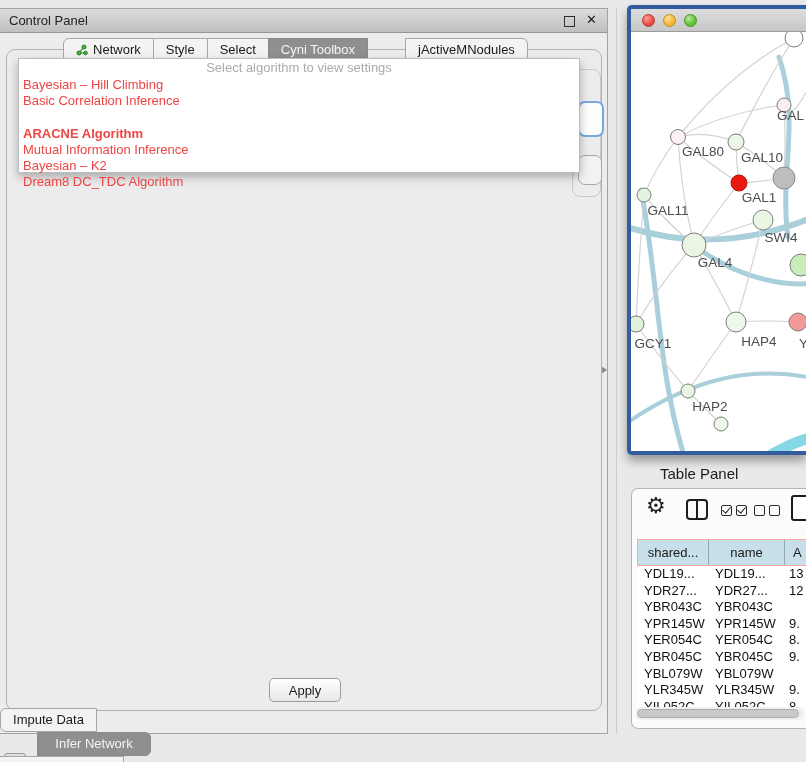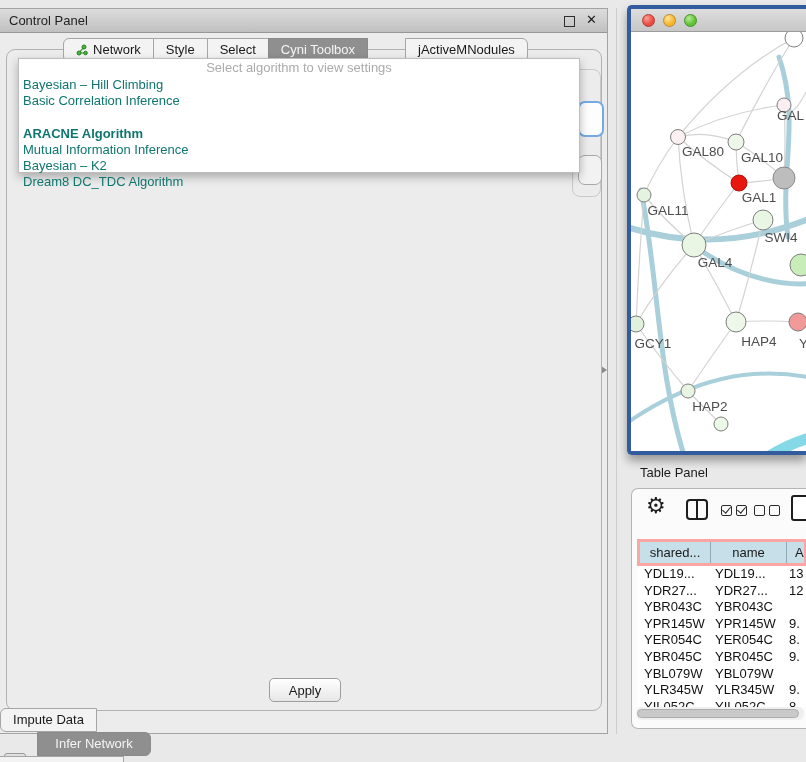--- a/index.html
+++ b/index.html
@@ -30,21 +30,21 @@
 
   
   .frag-group{left:572px;top:60px;width:27px;height:126px;border:1px solid #c9c9c9;border-radius:8px;z-index:5;}
   .frag-combo-blue{left:578px;top:92px;width:22px;height:32px;border:2px solid #74aae4;border-radius:7px;background:#fdfdfd;z-index:6;}
   .frag-combo{left:578px;top:146px;width:22px;height:28px;border:1px solid #a8a8a8;border-radius:7px;background:#f2f2f2;z-index:6;}
 
   
   #algo-dropdown{left:18px;top:49px;width:562px;height:115px;background:#ffffff;border:1px solid #bdbdbd;
     box-shadow:0 4px 9px rgba(0,0,0,0.28);z-index:60;box-sizing:border-box;}
   #algo-placeholder{height:18px;line-height:18px;text-align:center;color:#ababab;}
-  .algo-item{height:16.1px;line-height:16.1px;padding-left:4px;color:#0f766e;}
+  .algo-item{height:16.1px;line-height:16.1px;padding-left:4px;color:#ef4444;}
   .algo-item.bold{font-weight:bold;margin-top:17px;}
 
   
   .group{border:1px solid #bfbfbf;border-radius:4px;box-sizing:border-box;}
   .legend{position:absolute;top:-9px;left:8px;background:#ececec;padding:0 3px;font-size:13px;white-space:nowrap;}
   .legend.blue{color:#2424d8;}
   .legend.green{color:#2ed32e;}
   .legend-row{display:flex;align-items:center;gap:7px;}
 
   .lbl{position:absolute;font-weight:bold;font-size:13px;color:#1a1a1a;white-space:nowrap;}
@@ -93,36 +93,36 @@
     border-radius:5px 0 0 5px;background:#fff;box-sizing:border-box;box-shadow:0 6px 10px rgba(0,0,0,0.35);overflow:hidden;}
   #nw-titlebar{height:23px;background:linear-gradient(#dddddd,#c7c7c7);border-bottom:1px solid #9c9c9c;
     display:flex;align-items:center;gap:8px;padding-left:11px;box-sizing:border-box;}
   .light{width:13px;height:13px;border-radius:50%;box-sizing:border-box;}
   .light.red{background:radial-gradient(circle at 35% 30%,#ff9d96,#ea4a40 60%);border:1px solid #b03a30;}
   .light.yellow{background:radial-gradient(circle at 35% 30%,#ffe49a,#f5b42d 60%);border:1px solid #c08c1e;}
   .light.green{background:radial-gradient(circle at 35% 30%,#b9eb96,#5fc236 60%);border:1px solid #3f9623;}
   #nw-canvas{position:relative;width:175px;height:422px;background:#fff;}
 
   
-  #table-title{left:640px;top:465px;font-size:13px;color:#1b1b1b;}
+  #table-title{left:660px;top:465px;font-size:15px;color:#1b1b1b;}
   #table-panel{left:631px;top:488px;width:176px;height:241px;background:#fbfbfb;border:1px solid #b5b5b5;border-right:none;
     border-radius:7px 0 0 7px;box-sizing:border-box;overflow:hidden;}
   .tb-icon{position:absolute;color:#1d1d1d;}
   #icon-gear{left:14px;top:4px;font-size:22px;}
   #icon-columns{left:54px;top:10px;width:22px;height:21px;border:2px solid #1d1d1d;border-radius:4px;box-sizing:border-box;}
   #icon-columns div{position:absolute;left:8px;top:0;width:2px;height:17px;background:#1d1d1d;}
   .cb{position:relative;width:11px;height:11px;border:1.5px solid #2a2a2a;border-radius:2px;display:inline-block;box-sizing:border-box;}
   .cb.checked::after{content:"";position:absolute;left:1.5px;top:-1px;width:4px;height:7px;
     border-right:1.8px solid #222;border-bottom:1.8px solid #222;transform:rotate(40deg);}
   #icon-checks{left:89px;top:16px;display:flex;gap:4px;}
   #icon-unchecks{left:122px;top:16px;display:flex;gap:4px;}
   #icon-file{left:159px;top:6px;width:24px;height:26px;border:2px solid #1d1d1d;border-radius:3px;background:#fff;box-sizing:border-box;}
 
   #grid{position:absolute;left:5px;top:50px;right:0;}
-  #grid-head{display:flex;height:27px;border:3px solid #fca5a5;box-sizing:border-box;}
+  #grid-head{display:flex;height:27px;border:1px solid #fca5a5;box-sizing:border-box;}
   .hcell{background:#c6dfe9;border-right:1px solid #8ea8b4;display:flex;align-items:center;justify-content:center;font-size:13px;box-sizing:border-box;}
   .hc1{width:71px;} .hc2{width:76px;} .hc3{flex:1;border-right:none;justify-content:flex-start;padding-left:8px;}
   #grid-body{overflow:hidden;height:141px;background:#fff;}
   .trow{display:flex;height:16.6px;line-height:16.5px;font-size:13px;color:#111;}
   .tc1{width:71px;padding-left:7px;box-sizing:border-box;white-space:nowrap;}
   .tc2{width:76px;padding-left:7px;box-sizing:border-box;white-space:nowrap;}
   .tc3{flex:1;padding-left:5px;white-space:nowrap;}
   #tbl-hscroll{position:absolute;left:4px;top:218px;width:168px;height:13px;background:#efefef;border-radius:6px;}
   #tbl-hthumb{position:absolute;left:1px;top:2px;width:162px;height:9px;background:#c9c9c9;border:1px solid #adadad;border-radius:5px;box-sizing:border-box;}
 

